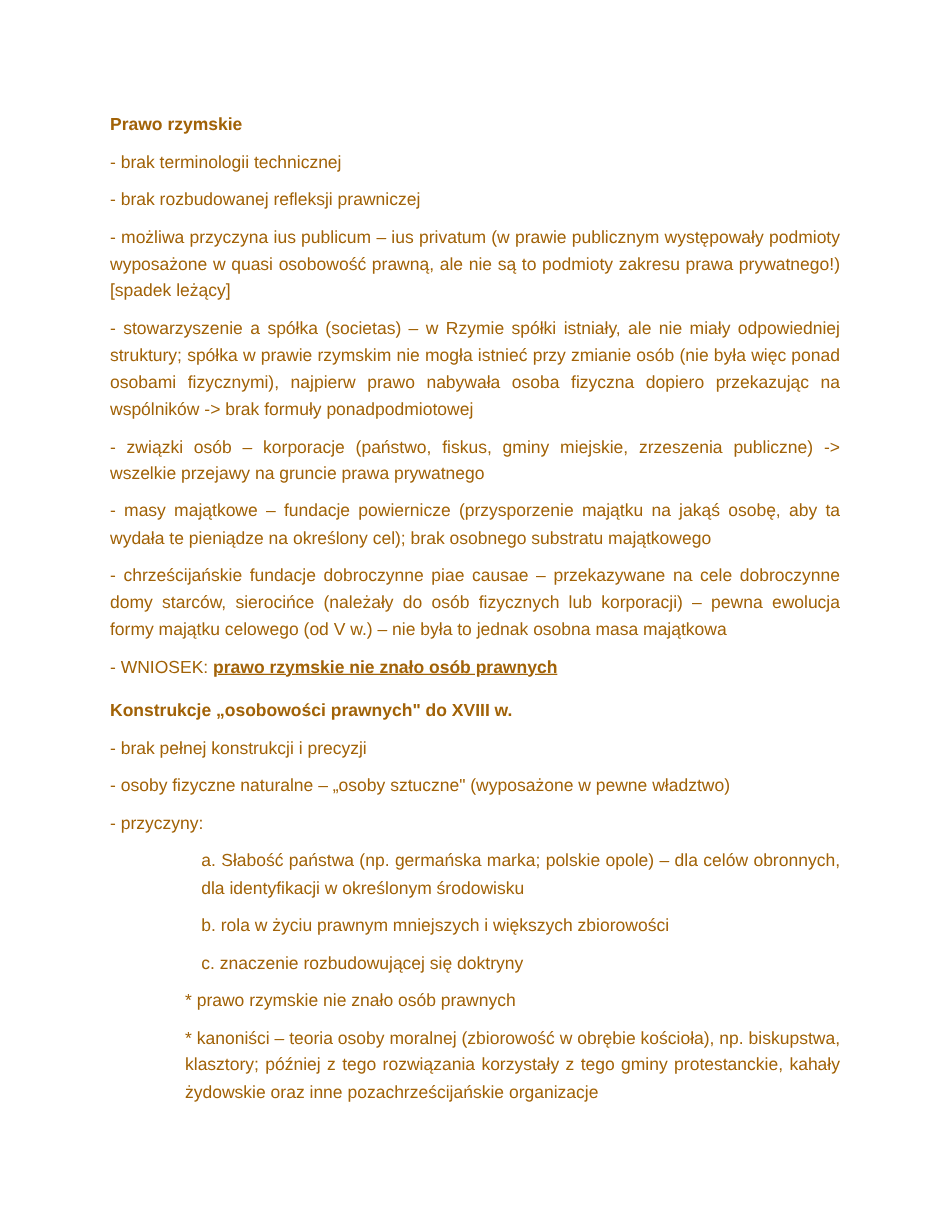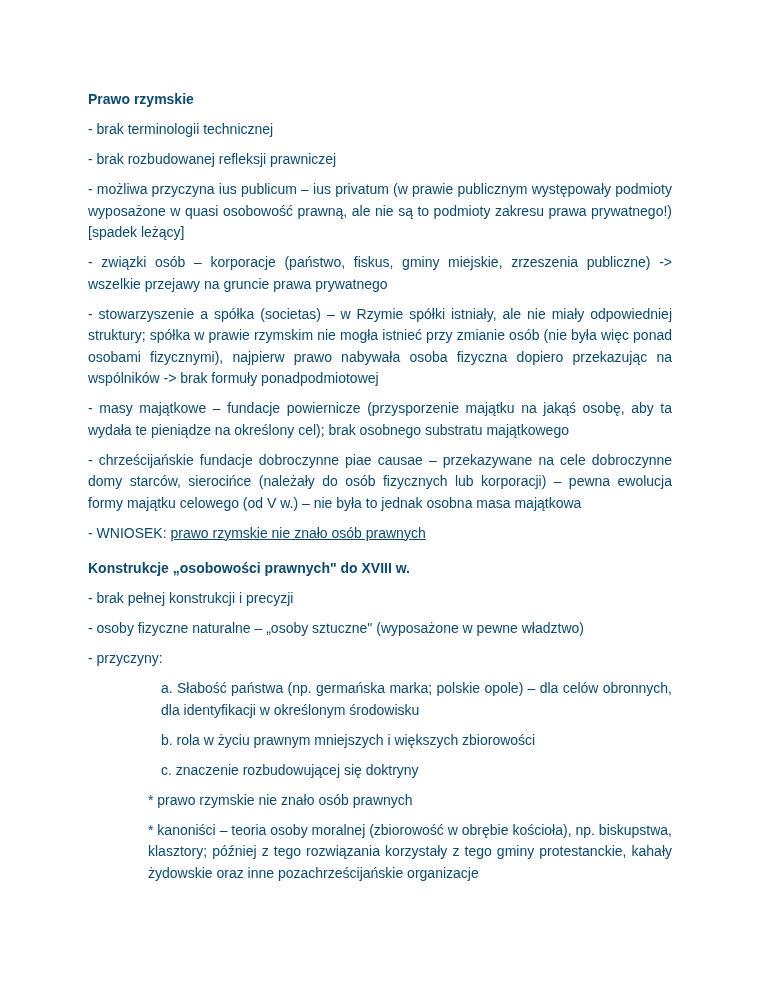--- a/index.html
+++ b/index.html
@@ -5,21 +5,21 @@
   html, body {
     margin: 0;
     padding: 0;
     background: #ffffff;
   }
   .page {
     position: relative;
     width: 760px;
     height: 984px;
     background: #ffffff;
-    color: #0c4a6e;
+    color: #a16207;
     font-family: "Liberation Sans", "DejaVu Sans", sans-serif;
     font-size: 14px;
     line-height: 21.5px;
     overflow: hidden;
   }
   .content {
     position: absolute;
     left: 88px;
     top: 89px;
     width: 584px;
@@ -30,35 +30,35 @@
   }
   .heading {
     font-weight: bold;
     margin: 0 0 8.5px 0;
   }
   .space-before {
     margin-top: 14px;
   }
   .indent-1 { margin-left: 73px; }
   .indent-2 { margin-left: 60px; }
-  .u { text-decoration: underline; }
+  .u { text-decoration: underline; font-weight: bold; }
 </style>
 </head>
 <body>
 
 <div class="page">
   <div class="content">
 
     <p class="heading">Prawo rzymskie</p>
 
     <p class="para">- brak terminologii technicznej</p>
     <p class="para">- brak rozbudowanej refleksji prawniczej</p>
     <p class="para">- możliwa przyczyna ius publicum – ius privatum (w prawie publicznym występowały podmioty wyposażone w quasi osobowość prawną, ale nie są to podmioty zakresu prawa prywatnego!) [spadek leżący]</p>
+    <p class="para">- stowarzyszenie a spółka (societas) – w Rzymie spółki istniały, ale nie miały odpowiedniej struktury; spółka w prawie rzymskim nie mogła istnieć przy zmianie osób (nie była więc ponad osobami fizycznymi), najpierw prawo nabywała osoba fizyczna dopiero przekazując na wspólników -&gt; brak formuły ponadpodmiotowej</p>
     <p class="para">- związki osób – korporacje (państwo, fiskus, gminy miejskie, zrzeszenia publiczne) -&gt; wszelkie przejawy na gruncie prawa prywatnego</p>
-    <p class="para">- stowarzyszenie a spółka (societas) – w Rzymie spółki istniały, ale nie miały odpowiedniej struktury; spółka w prawie rzymskim nie mogła istnieć przy zmianie osób (nie była więc ponad osobami fizycznymi), najpierw prawo nabywała osoba fizyczna dopiero przekazując na wspólników -&gt; brak formuły ponadpodmiotowej</p>
     <p class="para">- masy majątkowe – fundacje powiernicze (przysporzenie majątku na jakąś osobę, aby ta wydała te pieniądze na określony cel); brak osobnego substratu majątkowego</p>
     <p class="para">- chrześcijańskie fundacje dobroczynne piae causae – przekazywane na cele dobroczynne domy starców, sierocińce (należały do osób fizycznych lub korporacji) – pewna ewolucja formy majątku celowego (od V w.) – nie była to jednak osobna masa majątkowa</p>
 
     <p class="para"><span>- WNIOSEK: </span><span class="u">prawo rzymskie nie znało osób prawnych</span></p>
 
     <p class="heading space-before">Konstrukcje „osobowości prawnych" do XVIII w.</p>
 
     <p class="para">- brak pełnej konstrukcji i precyzji</p>
     <p class="para">- osoby fizyczne naturalne – „osoby sztuczne" (wyposażone w pewne władztwo)</p>
     <p class="para">- przyczyny:</p>

